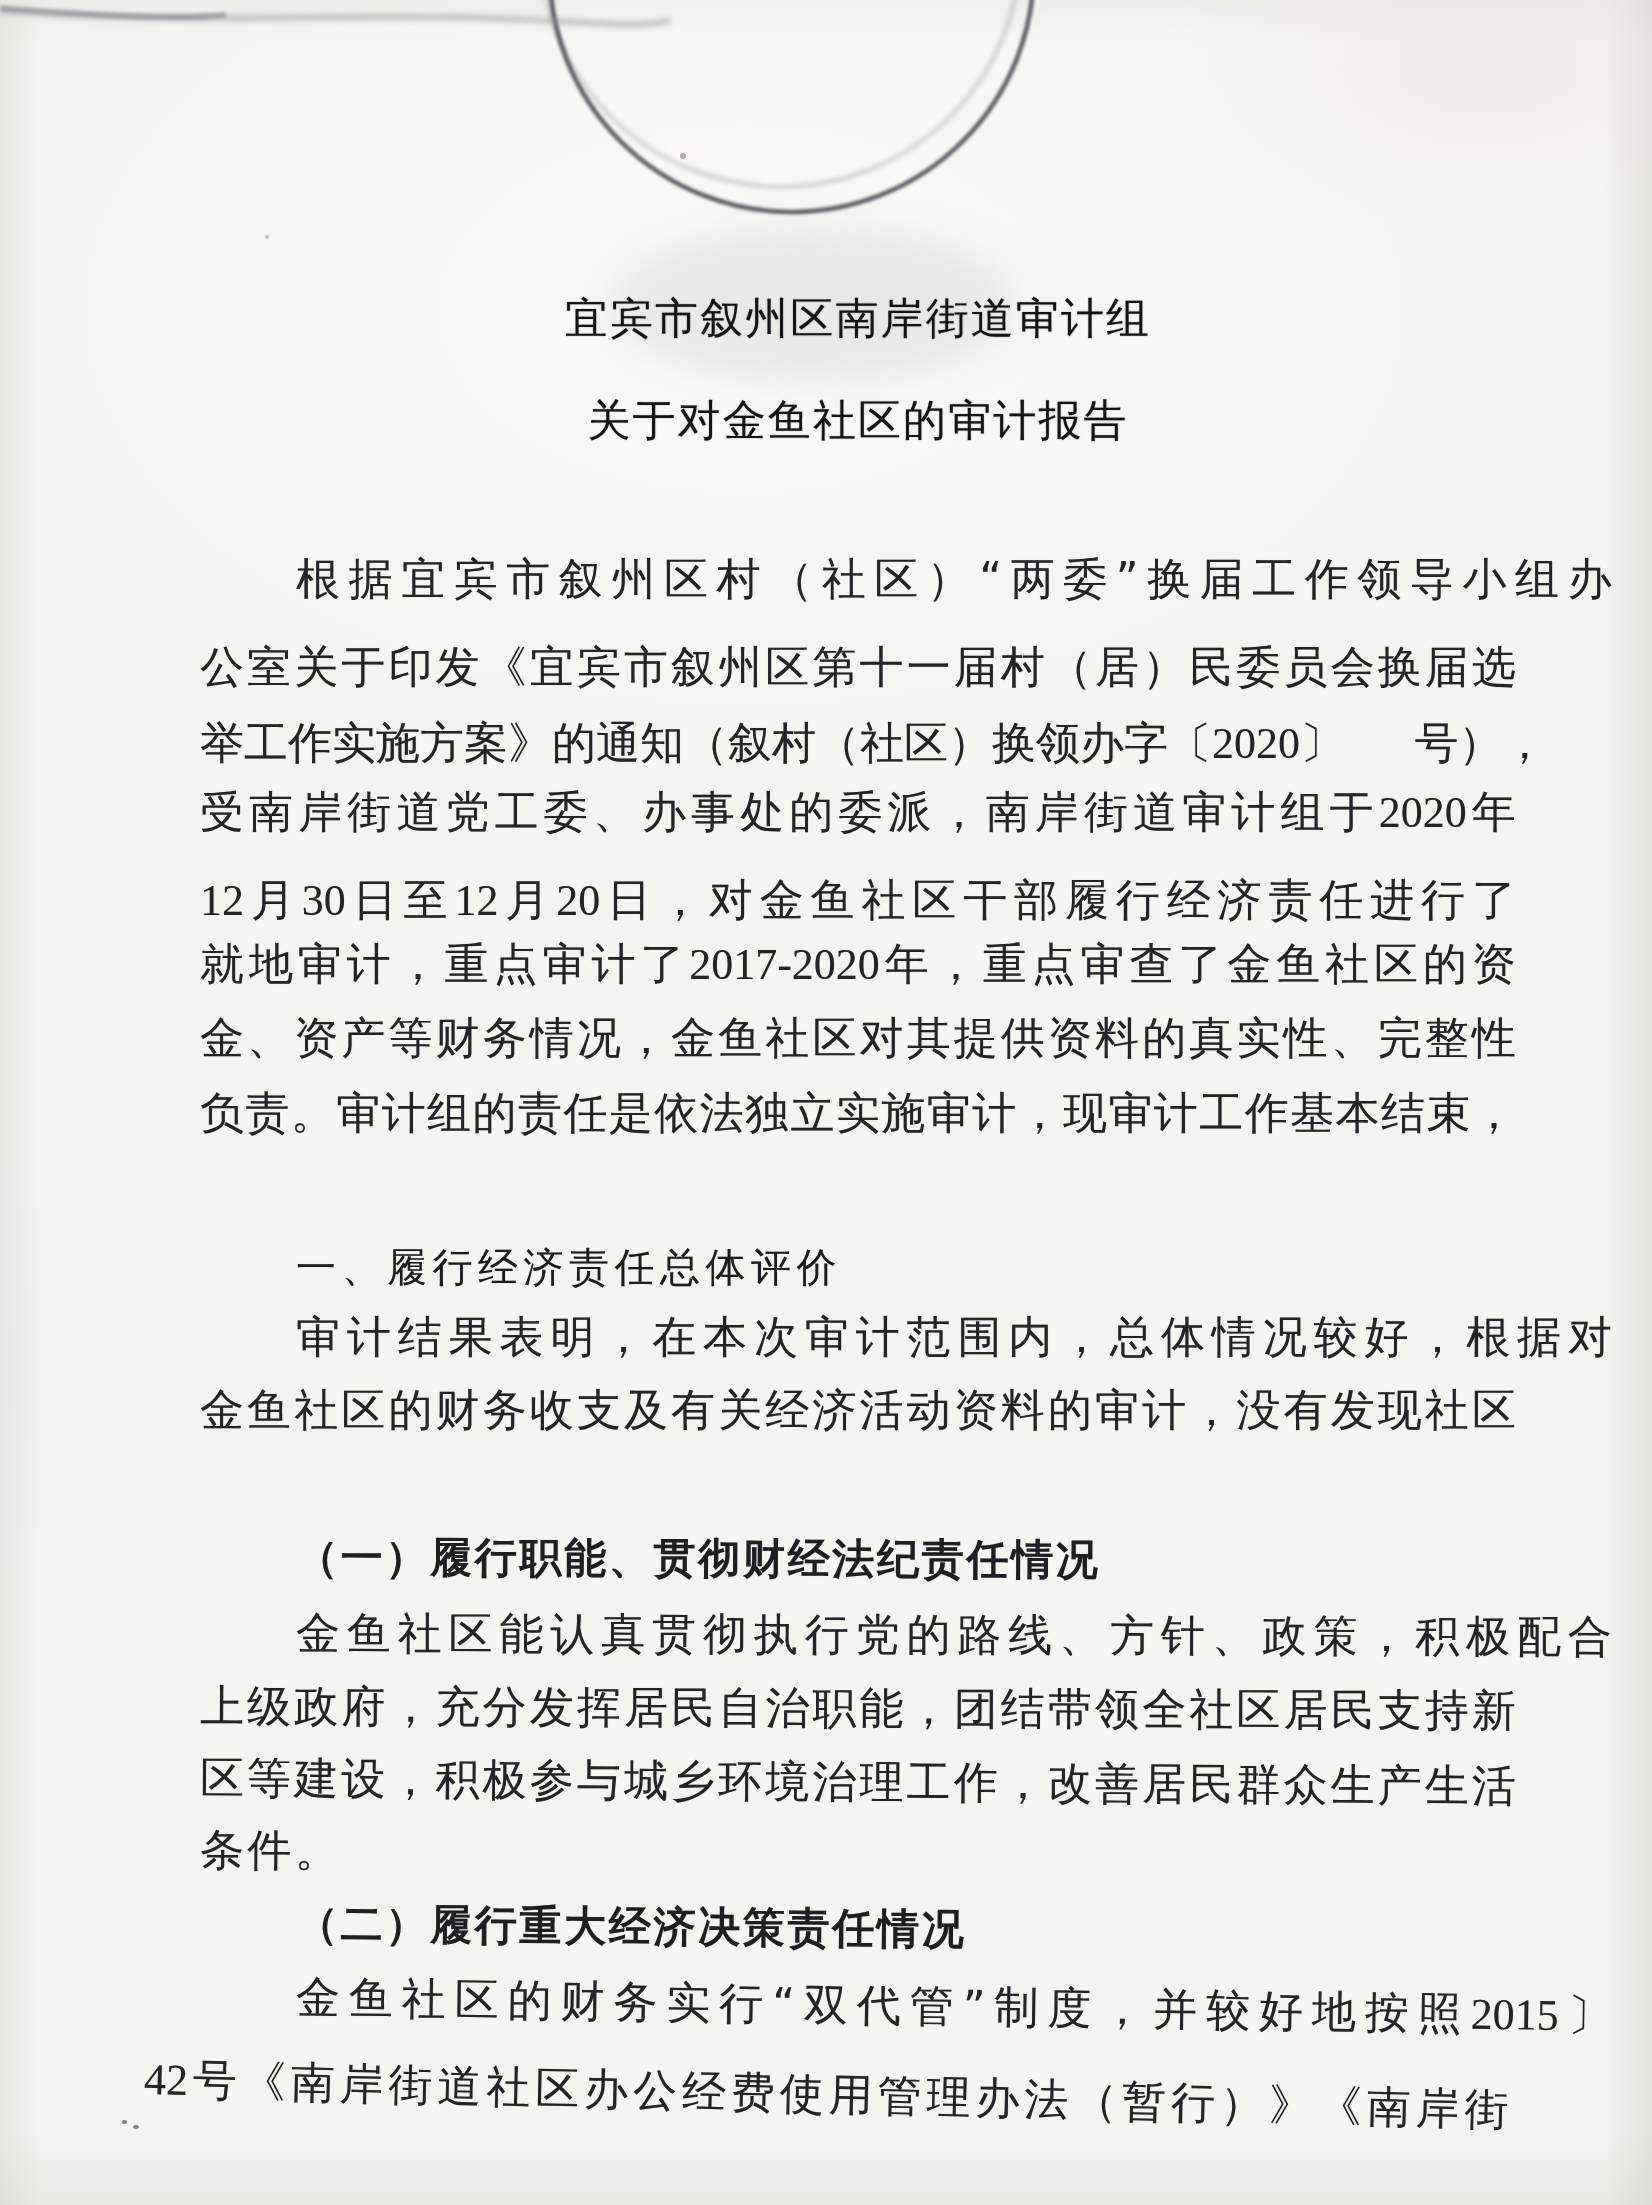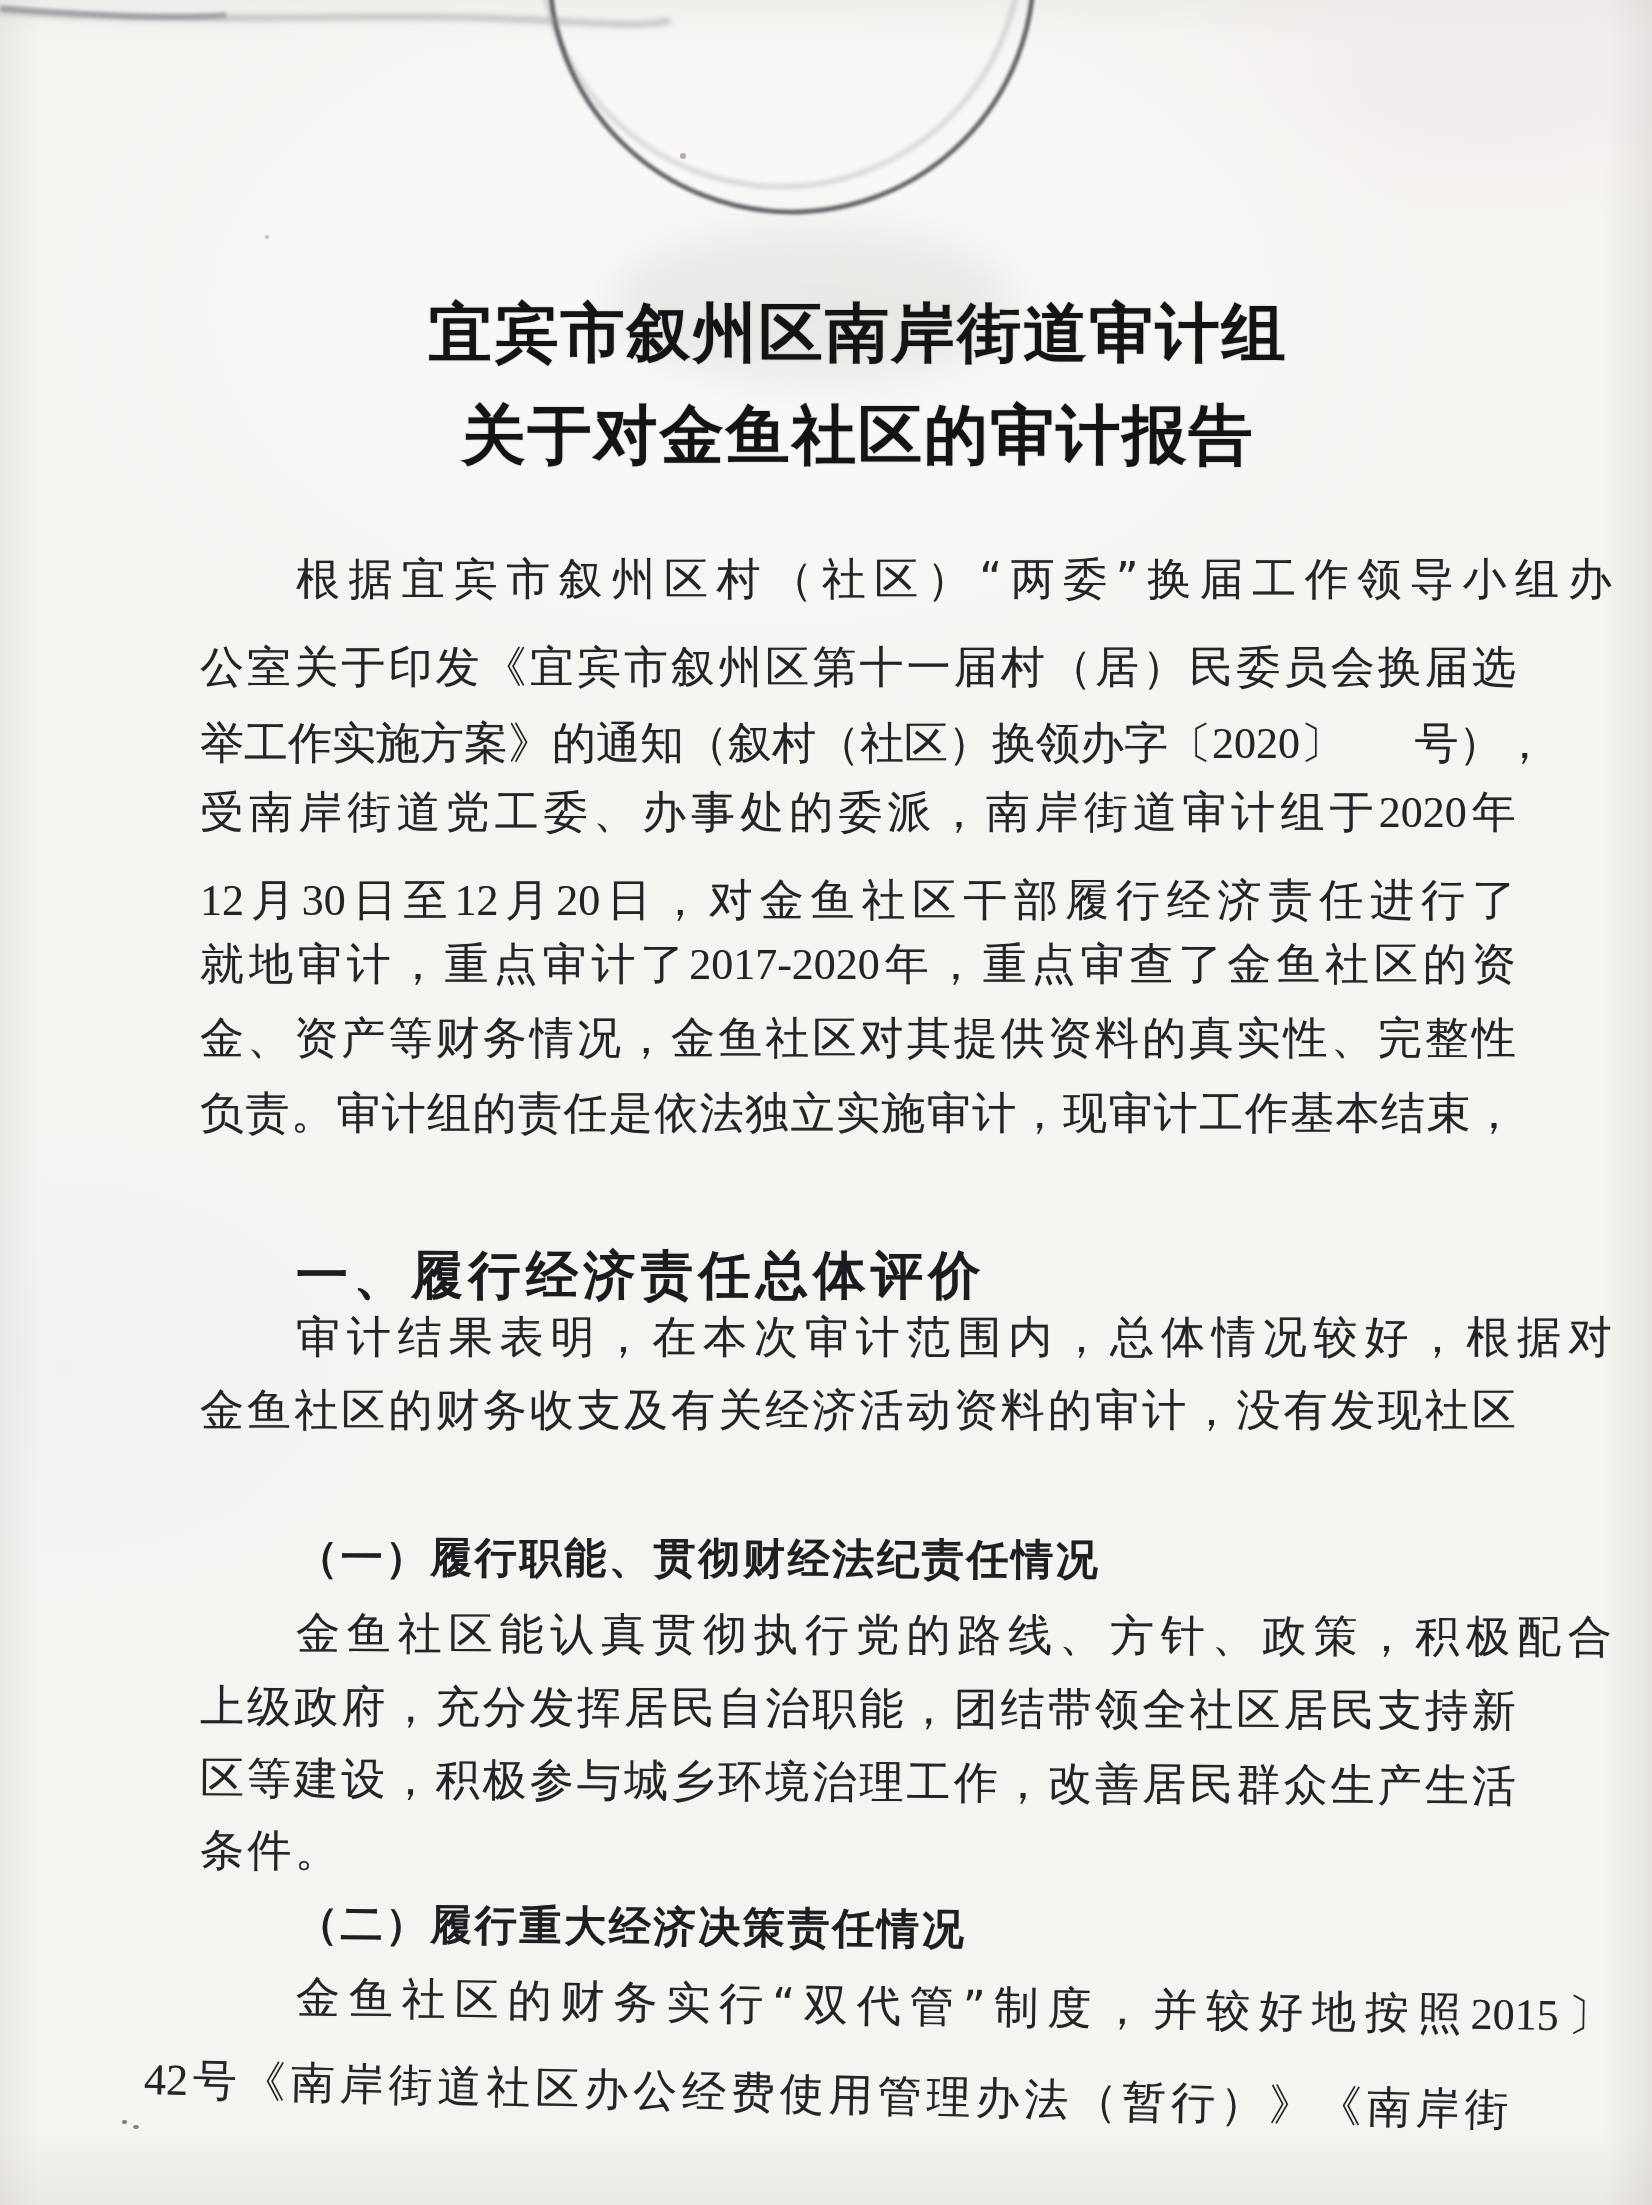--- a/index.html
+++ b/index.html
@@ -19,24 +19,24 @@
   }
   svg.overlay{position:absolute;left:0;top:0;}
   .ln{
     position:absolute;left:200px;width:1316px;
     font-size:44px;line-height:1.45;color:#232328;
     text-shadow:0 0 0.7px rgba(35,35,42,.35);
   }
   .j{display:flex;justify-content:space-between;align-items:baseline;}
   .ind{padding-left:96px;}
   .pl{letter-spacing:3.4px;white-space:pre;}
-  .h1{font-weight:700;font-size:52px;letter-spacing:5.5px;color:#1b1b20;}
+  .h1{font-weight:400;font-size:40px;letter-spacing:5.5px;color:#1b1b20;}
   .h2{font-weight:700;font-size:42px;letter-spacing:2.7px;color:#1e1e23;}
   .title{
-    text-align:center;font-size:64px;font-weight:700;letter-spacing:2.1px;
+    text-align:center;font-size:43px;font-weight:400;letter-spacing:2.1px;
     color:#141417;text-shadow:0 0 1.4px rgba(20,20,25,.45);
   }
   .gap{flex:0 0 1.6em;}
   .num{font-family:"Liberation Serif","DejaVu Serif",serif;}
   .speck{position:absolute;border-radius:50%;}
 </style>
 </head>
 <body>
 
 <div class="page">

